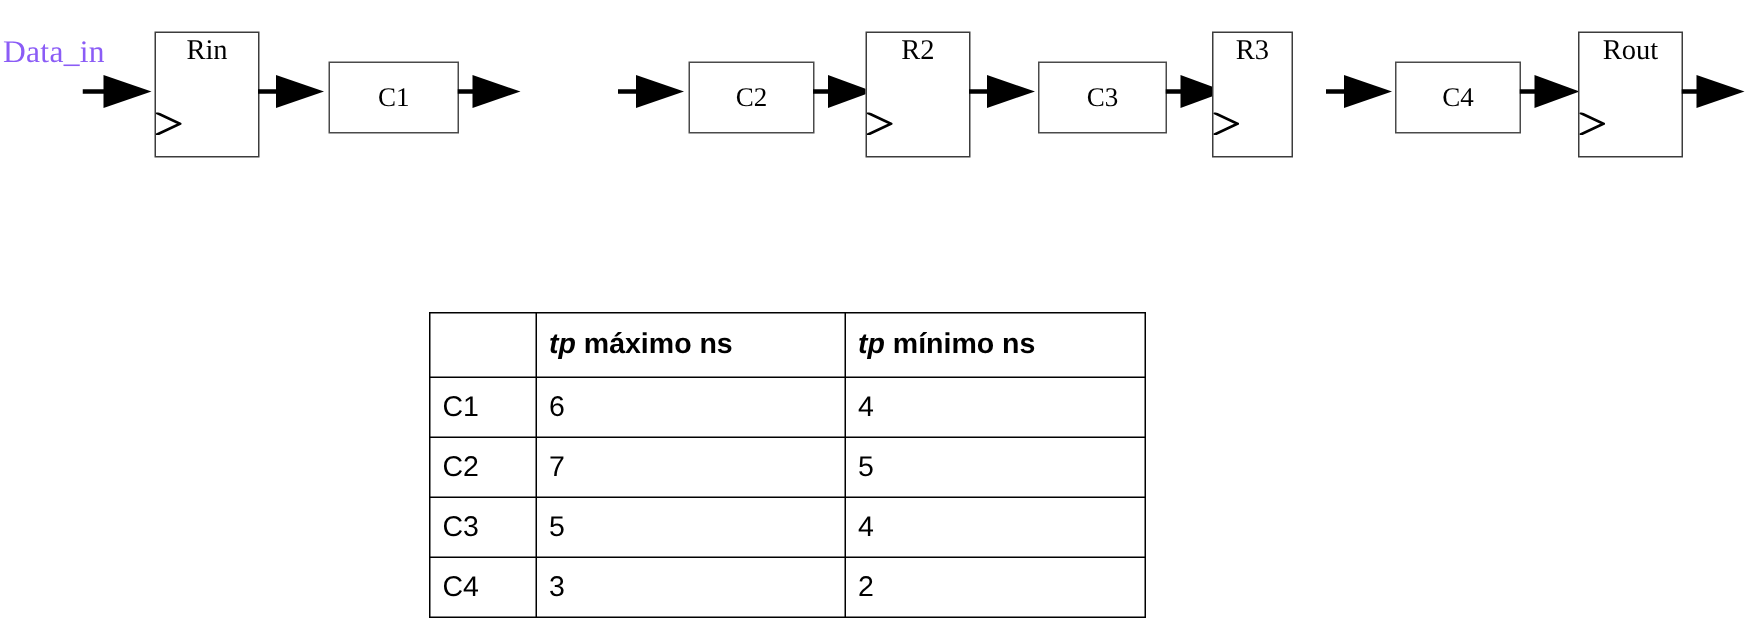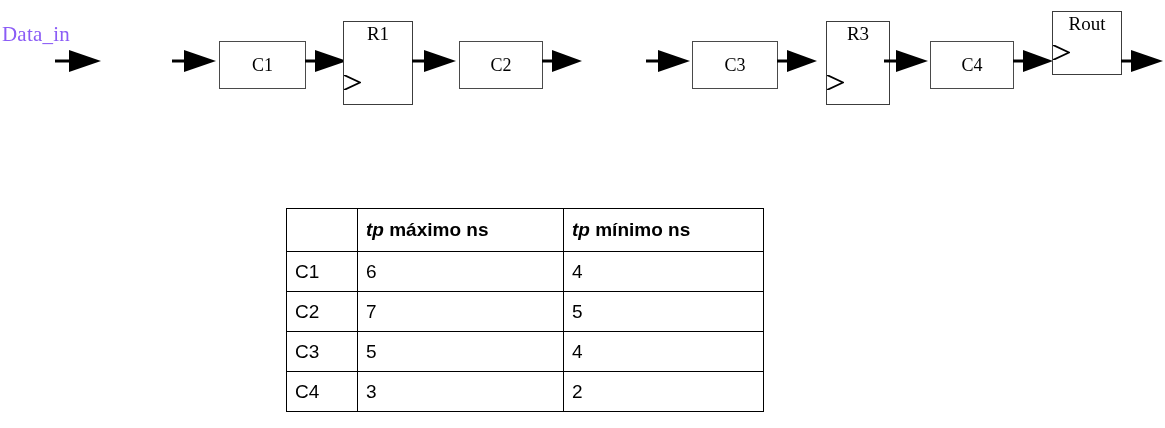--- a/index.html
+++ b/index.html
@@ -131,93 +131,99 @@
 
   <div id="diagram">
 
     <div class="data-in-label">Data_in</div>
 
     <svg class="arrow" style="left:55px; top:48px;" width="52" height="26">
       <line x1="0" y1="13" x2="16" y2="13" stroke="#000" stroke-width="3"></line>
       <polygon points="14,2 46,13 14,24" fill="#000000"></polygon>
     </svg>
 
+    <div class="reg-box" style="left:103px; top:21px; width:70px; height:84px;">
+      <div class="reg-label">Rin</div>
+      <svg class="clk-tri" viewBox="0 0 17 15">
+        <polyline points="0,0 16,7.5 0,15" fill="none" stroke="#000" stroke-width="1.8"></polyline>
+      </svg>
+    </div>
 
     <svg class="arrow" style="left:172px; top:48px;" width="50" height="26">
       <line x1="0" y1="13" x2="14" y2="13" stroke="#000" stroke-width="3"></line>
       <polygon points="12,2 44,13 12,24" fill="#000000"></polygon>
     </svg>
 
     <div class="comb-box" style="left:219px; top:41px; width:87px; height:48px;">
       <div class="comb-label">C1</div>
     </div>
 
     <svg class="arrow" style="left:305px; top:48px;" width="46" height="26">
       <line x1="0" y1="13" x2="12" y2="13" stroke="#000" stroke-width="3"></line>
       <polygon points="10,2 42,13 10,24" fill="#000000"></polygon>
     </svg>
 
-    <div class="reg-box" style="left:343px; top:21px; width:70px; height:84px;">
-      <div class="reg-label">R1</div>
-      <svg class="clk-tri" viewBox="0 0 17 15">
-        <polyline points="0,0 16,7.5 0,15" fill="none" stroke="#000" stroke-width="1.8"></polyline>
-      </svg>
-    </div>
 
     <svg class="arrow" style="left:412px; top:48px;" width="50" height="26">
       <line x1="0" y1="13" x2="14" y2="13" stroke="#000" stroke-width="3"></line>
       <polygon points="12,2 44,13 12,24" fill="#000000"></polygon>
     </svg>
 
     <div class="comb-box" style="left:459px; top:41px; width:84px; height:48px;">
       <div class="comb-label">C2</div>
     </div>
 
     <svg class="arrow" style="left:542px; top:48px;" width="44" height="26">
       <line x1="0" y1="13" x2="12" y2="13" stroke="#000" stroke-width="3"></line>
       <polygon points="10,2 40,13 10,24" fill="#000000"></polygon>
     </svg>
 
+    <div class="reg-box" style="left:577px; top:21px; width:70px; height:84px;">
+      <div class="reg-label">R2</div>
+      <svg class="clk-tri" viewBox="0 0 17 15">
+        <polyline points="0,0 16,7.5 0,15" fill="none" stroke="#000" stroke-width="1.8"></polyline>
+      </svg>
+    </div>
 
     <svg class="arrow" style="left:646px; top:48px;" width="50" height="26">
       <line x1="0" y1="13" x2="14" y2="13" stroke="#000" stroke-width="3"></line>
       <polygon points="12,2 44,13 12,24" fill="#000000"></polygon>
     </svg>
 
     <div class="comb-box" style="left:692px; top:41px; width:86px; height:48px;">
       <div class="comb-label">C3</div>
     </div>
 
     <svg class="arrow" style="left:777px; top:48px;" width="44" height="26">
       <line x1="0" y1="13" x2="12" y2="13" stroke="#000" stroke-width="3"></line>
       <polygon points="10,2 40,13 10,24" fill="#000000"></polygon>
     </svg>
 
-    <div class="reg-box" style="left:826px; top:21px; width:64px; height:84px;">
+    <div class="reg-box" style="left:808px; top:21px; width:54px; height:84px;">
       <div class="reg-label">R3</div>
       <svg class="clk-tri" viewBox="0 0 17 15">
         <polyline points="0,0 16,7.5 0,15" fill="none" stroke="#000" stroke-width="1.8"></polyline>
       </svg>
     </div>
 
     <svg class="arrow" style="left:884px; top:48px;" width="50" height="26">
       <line x1="0" y1="13" x2="14" y2="13" stroke="#000" stroke-width="3"></line>
       <polygon points="12,2 44,13 12,24" fill="#000000"></polygon>
     </svg>
 
     <div class="comb-box" style="left:930px; top:41px; width:84px; height:48px;">
       <div class="comb-label">C4</div>
     </div>
 
     <svg class="arrow" style="left:1013px; top:48px;" width="44" height="26">
       <line x1="0" y1="13" x2="12" y2="13" stroke="#000" stroke-width="3"></line>
       <polygon points="10,2 40,13 10,24" fill="#000000"></polygon>
     </svg>
 
-    <div class="reg-box" style="left:1052px; top:11px; width:70px; height:64px;padding-left:15px;">
+    <div class="reg-box" style="left:1052px; top:21px; width:70px; height:84px;padding-left:15px;">
       <div class="reg-label">Rout</div>
       <svg class="clk-tri" viewBox="0 0 17 15">
         <polyline points="0,0 16,7.5 0,15" fill="none" stroke="#000" stroke-width="1.8"></polyline>
       </svg>
     </div>
 
     <svg class="arrow" style="left:1121px; top:48px;" width="44" height="26">
       <line x1="0" y1="13" x2="12" y2="13" stroke="#000" stroke-width="3"></line>
       <polygon points="10,2 42,13 10,24" fill="#000000"></polygon>
     </svg>

